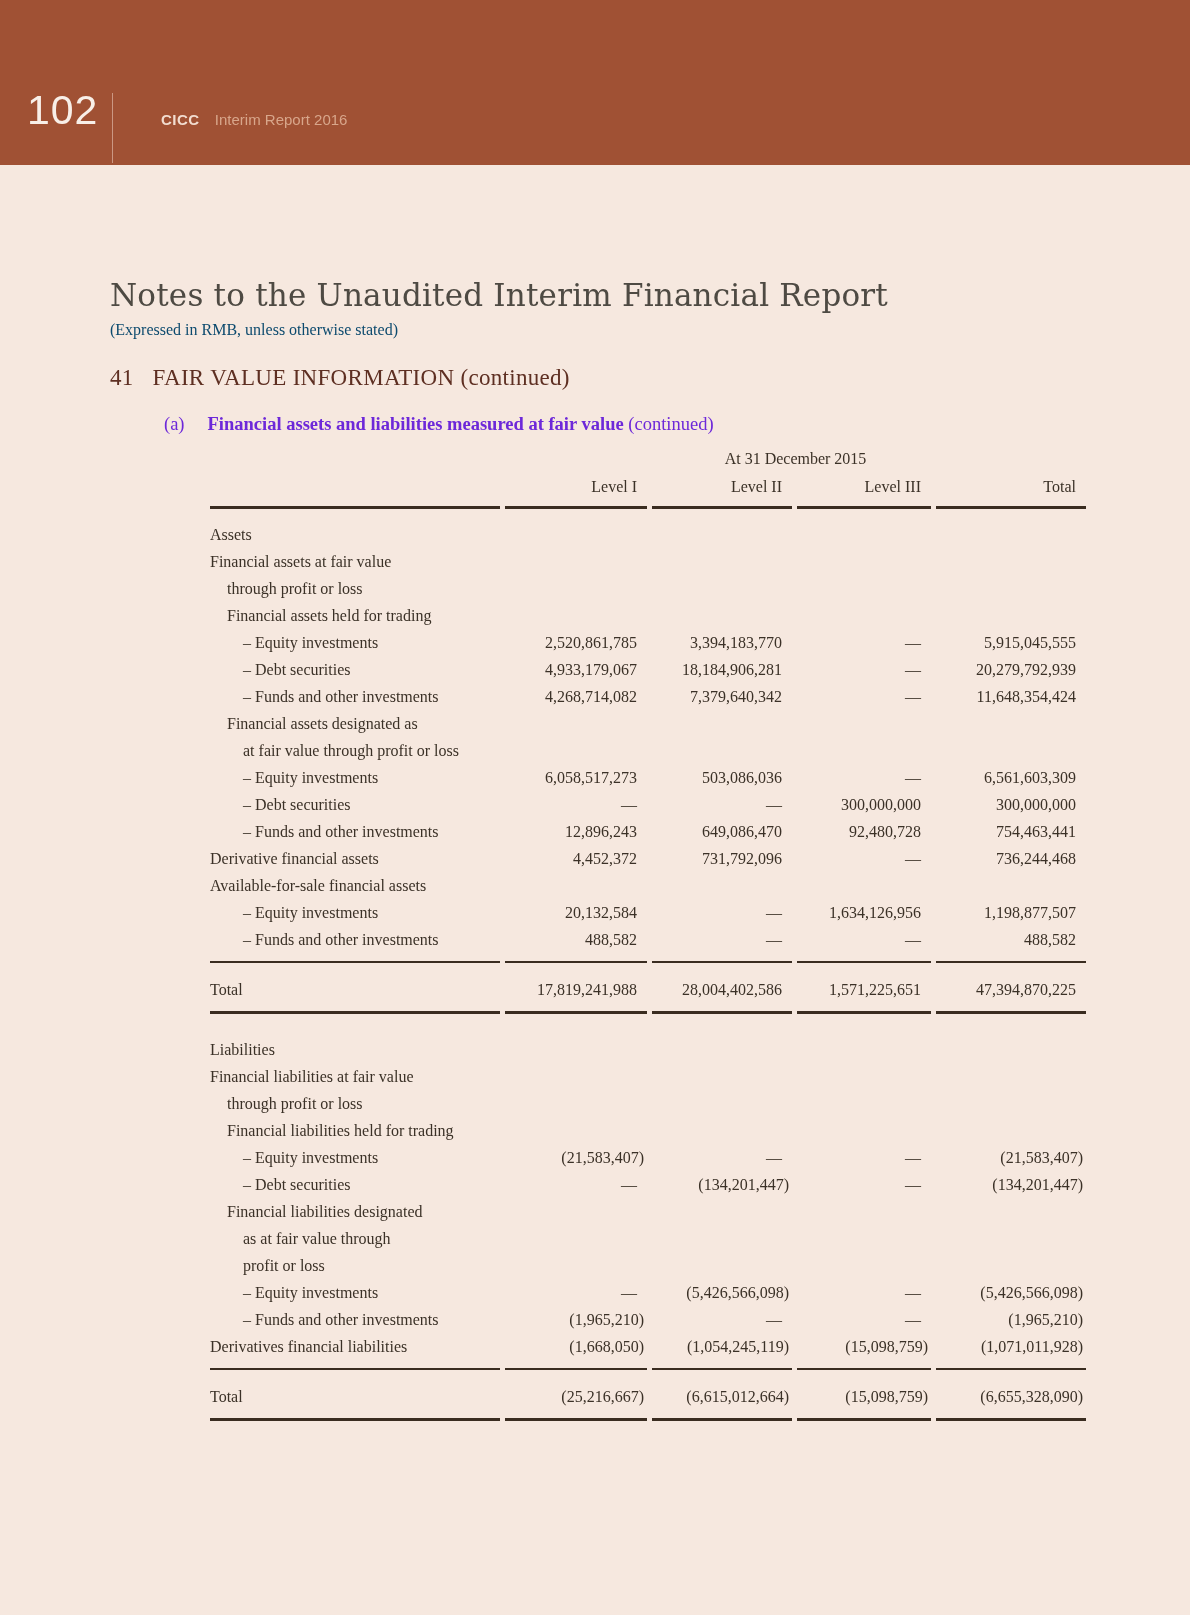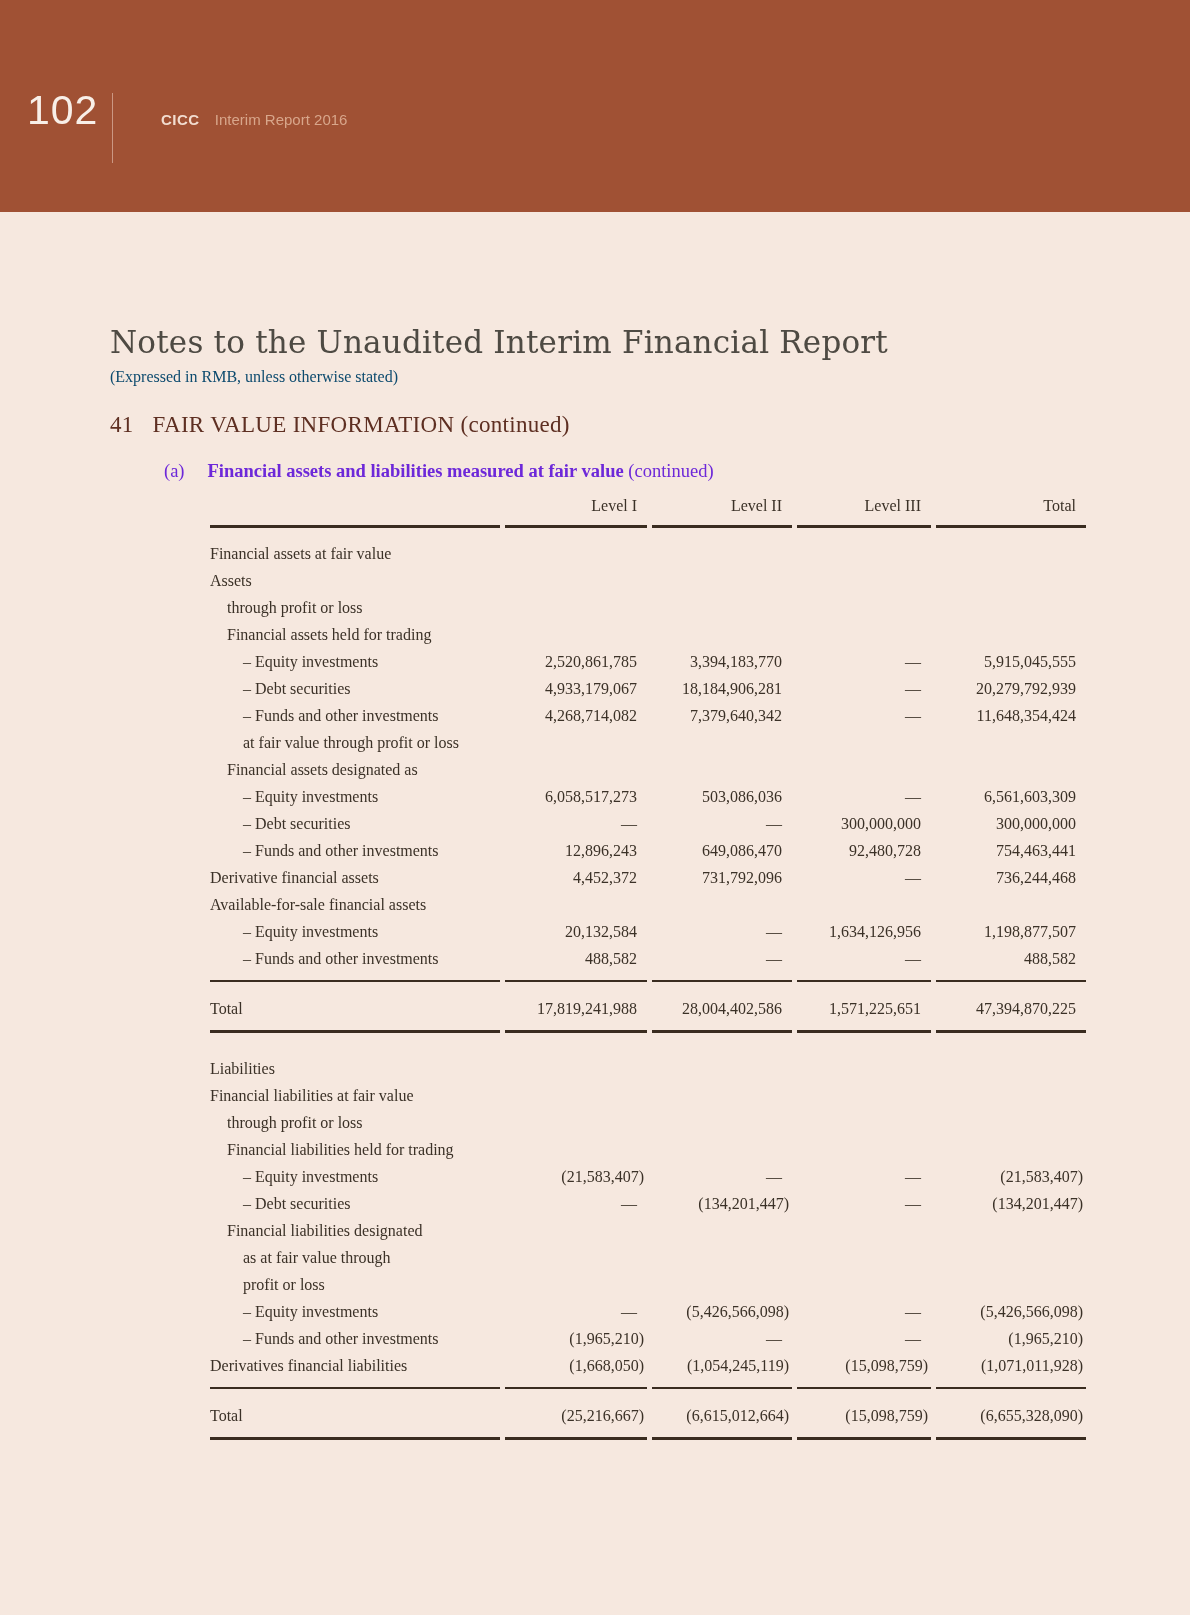--- a/index.html
+++ b/index.html
@@ -7,21 +7,21 @@
     width:1190px; height:1615px;
     background: var(--background, #f6e8df);
     font-family: "Liberation Serif", serif;
     color: var(--text, #3b3127);
     overflow:hidden;
     position:relative;
   }
 
   
   .band {
-    height:212px;
+    height:165px;
     background: var(--band, #a05134);
     position:relative;
   }
   .page-num {
     position:absolute; left:27px; top:90px;
     font-family:"Liberation Sans", sans-serif;
     font-size:41px; line-height:1; letter-spacing:1px;
     color:#f8efe8; font-weight:normal;
   }
   .band-divider {
@@ -122,38 +122,42 @@
 
   <table class="fv">
     <colgroup>
       <col class="c-label">
         <col class="c-l1">
         <col class="c-l2">
         <col class="c-l3">
         <col class="c-tot">
     </colgroup>
     <thead>
+      <tr class="date-row">
+        <td></td>
+        <td colspan="4">At 31 December 2015</td>
+      </tr>
       <tr class="col-head" id="col-head-row">
         <td></td>
       <td>Level I</td>
           <td>Level II</td>
           <td>Level III</td>
           <td>Total</td>
         </tr>
     </thead>
     <tbody id="table-body">
         <tr>
+          <td class="lbl ind0">Assets</td>
+          <td class="num"></td>
+          <td class="num"></td>
+          <td class="num"></td>
+          <td class="num"></td>
+        </tr>
+        <tr>
           <td class="lbl ind0">Financial assets at fair value</td>
-          <td class="num"></td>
-          <td class="num"></td>
-          <td class="num"></td>
-          <td class="num"></td>
-        </tr>
-        <tr>
-          <td class="lbl ind0">Assets</td>
           <td class="num"></td>
           <td class="num"></td>
           <td class="num"></td>
           <td class="num"></td>
         </tr>
         <tr>
           <td class="lbl ind1">through profit or loss</td>
           <td class="num"></td>
           <td class="num"></td>
           <td class="num"></td>
@@ -181,28 +185,28 @@
           <td class="num">20,279,792,939</td>
         </tr>
         <tr>
           <td class="lbl ind2">– Funds and other investments</td>
           <td class="num">4,268,714,082</td>
           <td class="num">7,379,640,342</td>
           <td class="num">—</td>
           <td class="num">11,648,354,424</td>
         </tr>
         <tr>
+          <td class="lbl ind1">Financial assets designated as</td>
+          <td class="num"></td>
+          <td class="num"></td>
+          <td class="num"></td>
+          <td class="num"></td>
+        </tr>
+        <tr>
           <td class="lbl ind2">at fair value through profit or loss</td>
-          <td class="num"></td>
-          <td class="num"></td>
-          <td class="num"></td>
-          <td class="num"></td>
-        </tr>
-        <tr>
-          <td class="lbl ind1">Financial assets designated as</td>
           <td class="num"></td>
           <td class="num"></td>
           <td class="num"></td>
           <td class="num"></td>
         </tr>
         <tr>
           <td class="lbl ind2">– Equity investments</td>
           <td class="num">6,058,517,273</td>
           <td class="num">503,086,036</td>
           <td class="num">—</td>

